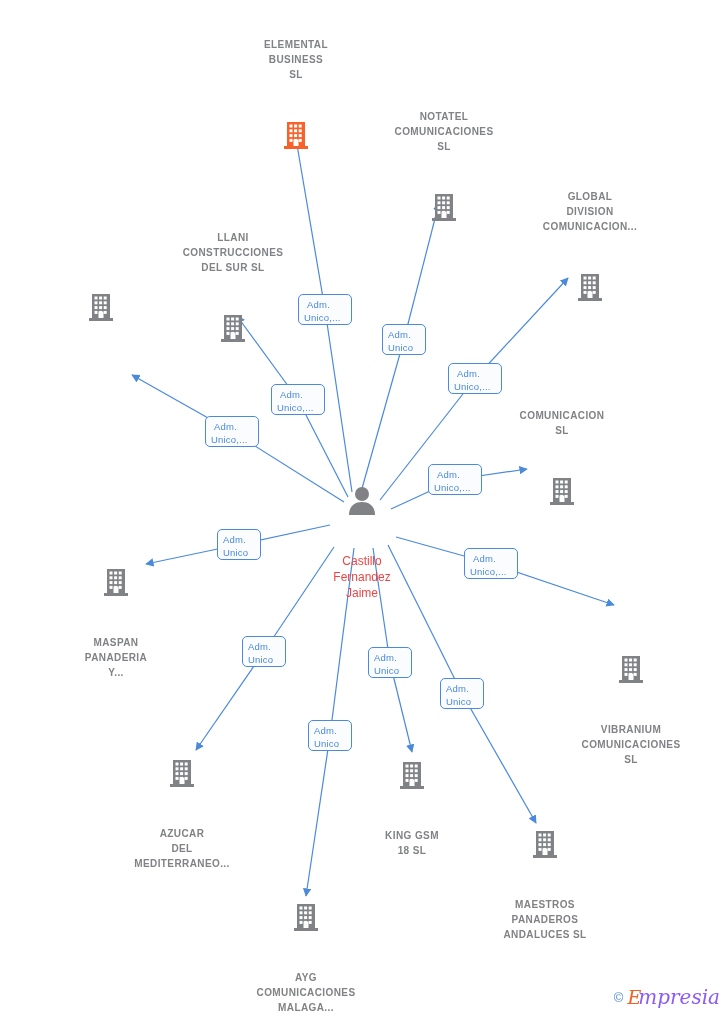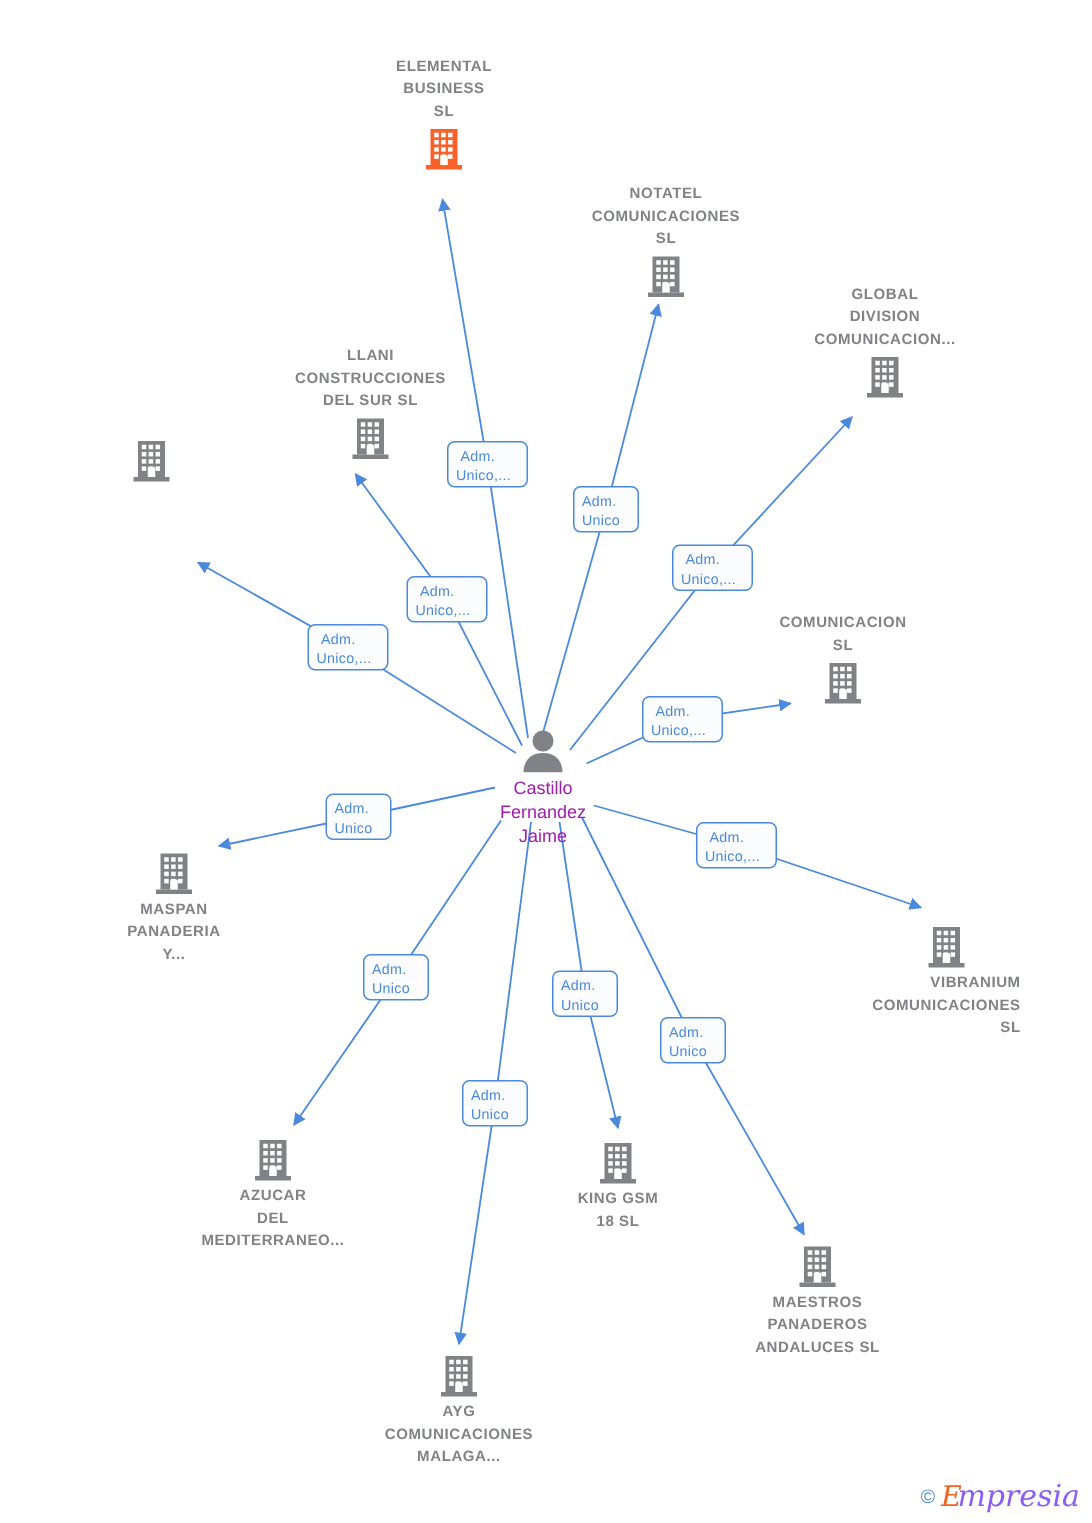--- a/index.html
+++ b/index.html
@@ -26,35 +26,36 @@
     pointer-events: none;
   }
   .node {
     position: absolute;
     width: 150px;
     margin-left: -75px;
     text-align: center;
     display: flex;
     flex-direction: column;
     align-items: center;
+    gap: 36px;
   }
   .node-label {
     font-size: 10px;
     line-height: 15px;
     letter-spacing: 0.4px;
     color: #808285;
     font-weight: bold;
     white-space: pre-line;
   }
   .node-label.person {
     font-weight: normal;
     font-size: 12px;
     line-height: 16px;
     letter-spacing: 0px;
-    color: #a21caf;
+    color: #ef4444;
   }
   .node-icon {
     line-height: 0;
     margin: 2px 0;
   }
   .edge-label {
     position: absolute;
     box-sizing: border-box;
     border: 1px solid #4a89dc;
     border-radius: 5px;
@@ -159,21 +160,21 @@
             <rect x="16.7" y="9.3" width="3" height="3" fill="#ffffff"></rect>
             <rect x="7.5" y="14.1" width="3" height="3" fill="#ffffff"></rect>
             <rect x="12.1" y="14.1" width="3" height="3" fill="#ffffff"></rect>
             <rect x="16.7" y="14.1" width="3" height="3" fill="#ffffff"></rect>
             <rect x="7.5" y="18.9" width="3" height="3" fill="#ffffff"></rect>
             <rect x="12.1" y="18.9" width="3" height="3" fill="#ffffff"></rect>
             <rect x="16.7" y="18.9" width="3" height="3" fill="#ffffff"></rect>
             <rect x="11.5" y="19.5" width="5" height="6.5" fill="#ffffff"></rect>
           </svg></div>
       </div>
-      <div class="node" style="left: 444px; top: 122px;">
+      <div class="node" style="left: 444px; top: 109px;">
         <div class="node-label">NOTATEL
 COMUNICACIONES
 SL</div>
         <div class="node-icon"><svg width="28" height="30" viewBox="0 0 28 30">
             <rect x="5" y="2" width="18" height="24" fill="#808285"></rect>
             <rect x="2" y="26" width="24" height="3" fill="#808285"></rect>
             <rect x="7.5" y="4.5" width="3" height="3" fill="#ffffff"></rect>
             <rect x="12.1" y="4.5" width="3" height="3" fill="#ffffff"></rect>
             <rect x="16.7" y="4.5" width="3" height="3" fill="#ffffff"></rect>
             <rect x="7.5" y="9.3" width="3" height="3" fill="#ffffff"></rect>
@@ -203,21 +204,21 @@
             <rect x="16.7" y="9.3" width="3" height="3" fill="#ffffff"></rect>
             <rect x="7.5" y="14.1" width="3" height="3" fill="#ffffff"></rect>
             <rect x="12.1" y="14.1" width="3" height="3" fill="#ffffff"></rect>
             <rect x="16.7" y="14.1" width="3" height="3" fill="#ffffff"></rect>
             <rect x="7.5" y="18.9" width="3" height="3" fill="#ffffff"></rect>
             <rect x="12.1" y="18.9" width="3" height="3" fill="#ffffff"></rect>
             <rect x="16.7" y="18.9" width="3" height="3" fill="#ffffff"></rect>
             <rect x="11.5" y="19.5" width="5" height="6.5" fill="#ffffff"></rect>
           </svg></div>
       </div>
-      <div class="node" style="left: 247px; top: 230px;">
+      <div class="node" style="left: 233px; top: 230px;">
         <div class="node-label">LLANI
 CONSTRUCCIONES
 DEL SUR  SL</div>
         <div class="node-icon"><svg width="28" height="30" viewBox="0 0 28 30">
             <rect x="5" y="2" width="18" height="24" fill="#808285"></rect>
             <rect x="2" y="26" width="24" height="3" fill="#808285"></rect>
             <rect x="7.5" y="4.5" width="3" height="3" fill="#ffffff"></rect>
             <rect x="12.1" y="4.5" width="3" height="3" fill="#ffffff"></rect>
             <rect x="16.7" y="4.5" width="3" height="3" fill="#ffffff"></rect>
             <rect x="7.5" y="9.3" width="3" height="3" fill="#ffffff"></rect>
@@ -287,21 +288,21 @@
             <rect x="16.7" y="14.1" width="3" height="3" fill="#ffffff"></rect>
             <rect x="7.5" y="18.9" width="3" height="3" fill="#ffffff"></rect>
             <rect x="12.1" y="18.9" width="3" height="3" fill="#ffffff"></rect>
             <rect x="16.7" y="18.9" width="3" height="3" fill="#ffffff"></rect>
             <rect x="11.5" y="19.5" width="5" height="6.5" fill="#ffffff"></rect>
           </svg></div>
         <div class="node-label">MASPAN
 PANADERIA
 Y...</div>
       </div>
-      <div class="node" style="left: 631px; top: 614px; text-align: right;">
+      <div class="node" style="left: 631px; top: 652px;">
         <div class="node-icon"><svg width="28" height="30" viewBox="0 0 28 30">
             <rect x="5" y="2" width="18" height="24" fill="#808285"></rect>
             <rect x="2" y="26" width="24" height="3" fill="#808285"></rect>
             <rect x="7.5" y="4.5" width="3" height="3" fill="#ffffff"></rect>
             <rect x="12.1" y="4.5" width="3" height="3" fill="#ffffff"></rect>
             <rect x="16.7" y="4.5" width="3" height="3" fill="#ffffff"></rect>
             <rect x="7.5" y="9.3" width="3" height="3" fill="#ffffff"></rect>
             <rect x="12.1" y="9.3" width="3" height="3" fill="#ffffff"></rect>
             <rect x="16.7" y="9.3" width="3" height="3" fill="#ffffff"></rect>
             <rect x="7.5" y="14.1" width="3" height="3" fill="#ffffff"></rect>

